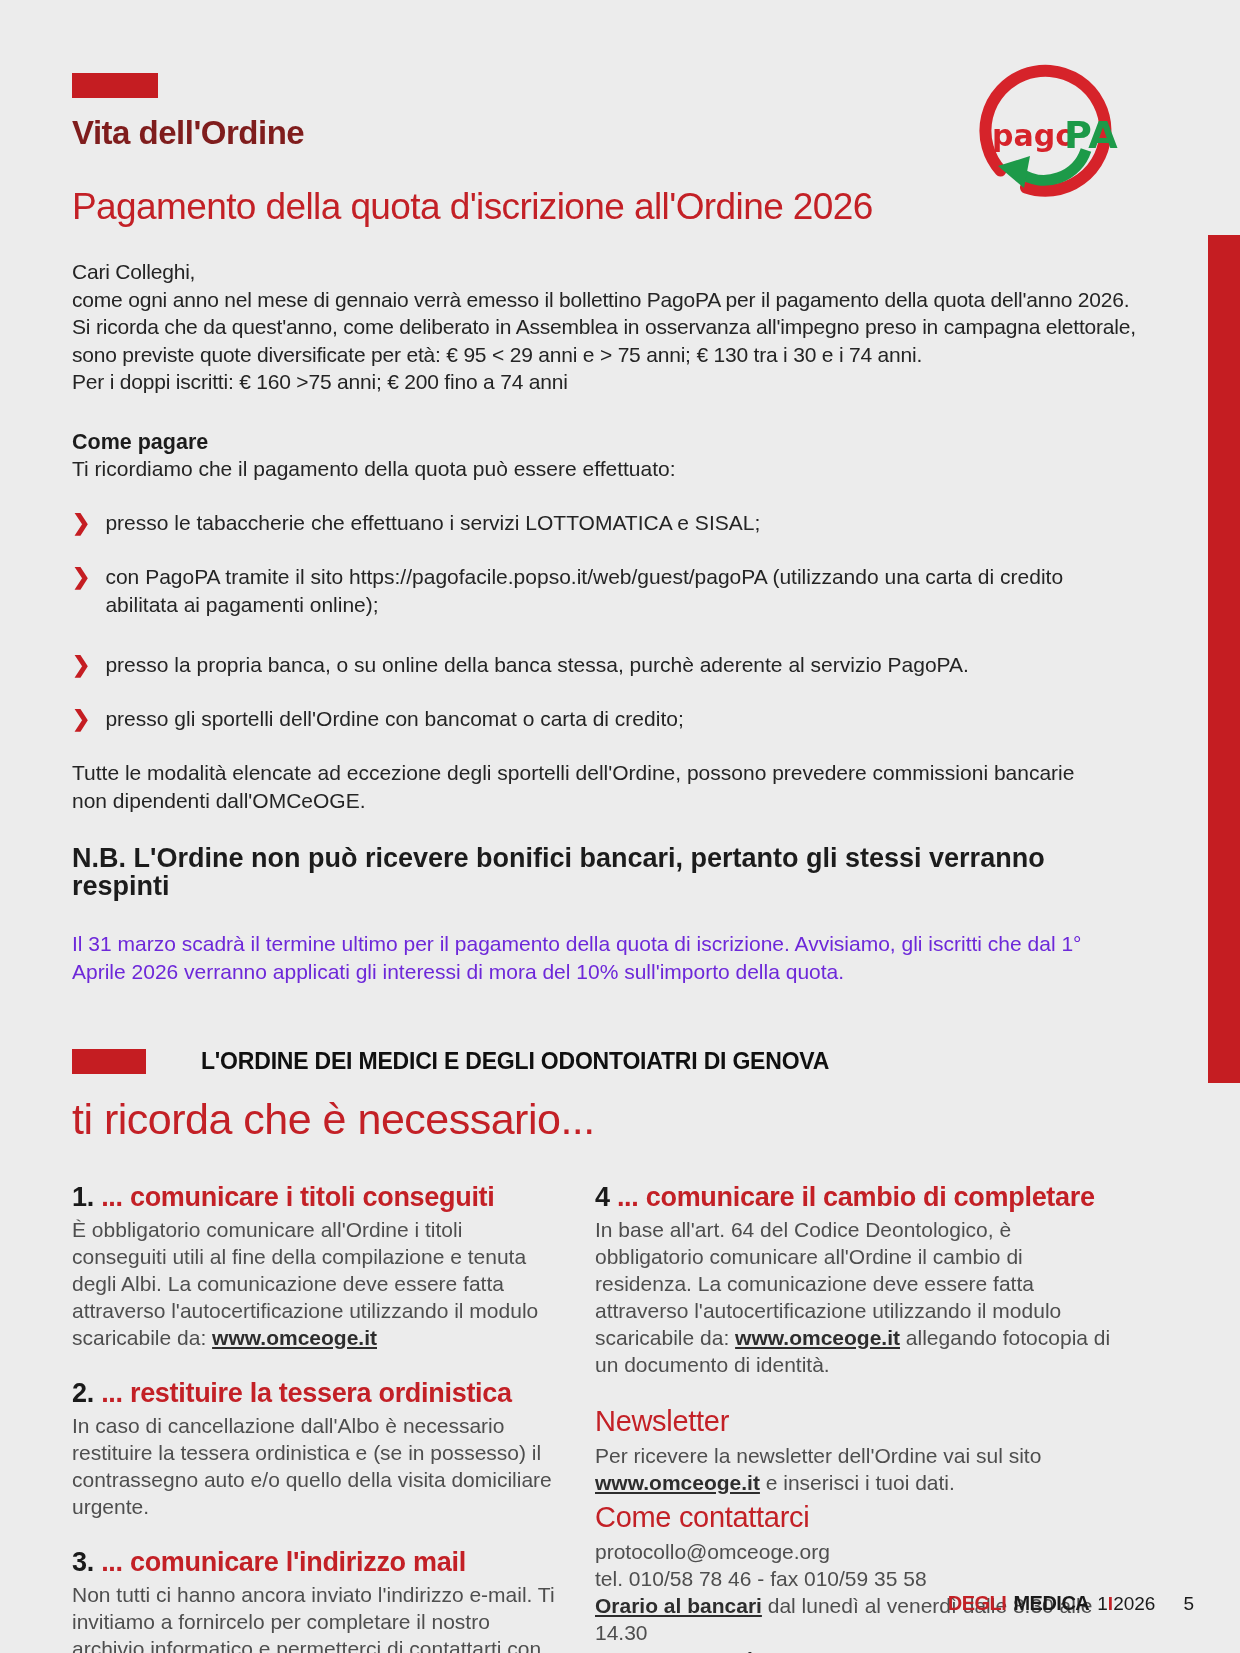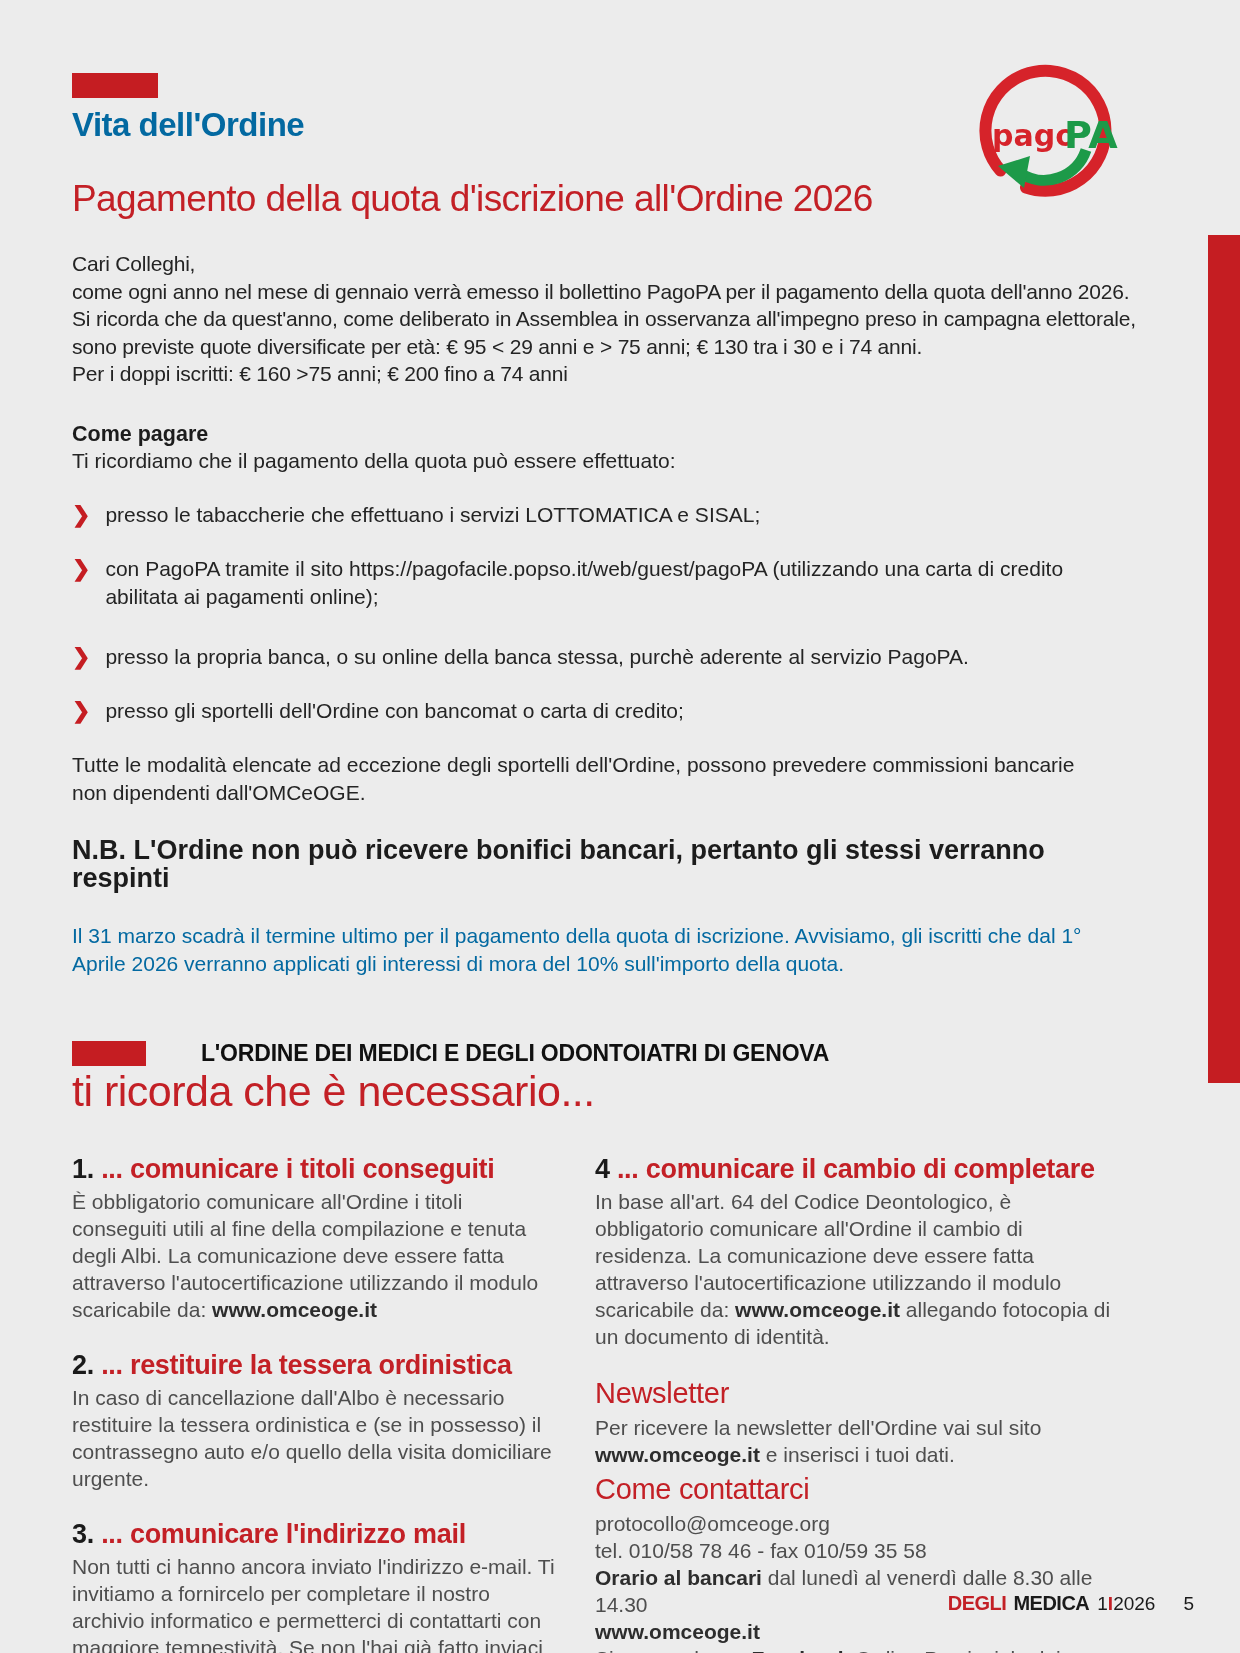--- a/index.html
+++ b/index.html
@@ -18,22 +18,22 @@
   .red-strip {
     position:absolute; right:0; top:235px;
     width:32px; height:848px;
     background:#c51d22;
   }
 
   .tag-rect { width:86px; height:25px; background:#c51d22; }
   .tag-rect.small { width:74px; }
 
   h1.section-title {
-    margin-top:8px;
-    font-size:33px; font-weight:bold; color:#0369a1;
+    margin-top:16px;
+    font-size:33px; font-weight:bold; color:#7f1d1d;
     letter-spacing:-0.5px;
   }
 
   .pagopa-logo {
     position:absolute; left:968px; top:58px;
     width:160px; height:160px;
   }
 
   h2.article-title {
     margin-top:34px;
@@ -55,42 +55,43 @@
     max-width:1010px;
   }
   .bullets li.gap-lg { margin-bottom:32px; }
   .chevron {
     color:#c51d22; font-weight:bold; font-size:22px;
     line-height:28px; margin-right:15px; flex:0 0 auto;
   }
 
   .note-par { margin-top:16px; font-size:21px; line-height:28px; color:#242424; max-width:1040px; }
   .nb-par { margin-top:29px; font-size:27px; line-height:28px; font-weight:bold; color:#1c1c1c; }
-  .deadline-par { margin-top:30px; font-size:21px; line-height:28px; color:#0369a1; max-width:1030px; }
+  .deadline-par { margin-top:30px; font-size:21px; line-height:28px; color:#6d28d9; max-width:1030px; }
 
   .kicker-row { margin-top:62px; display:flex; align-items:center; }
   .kicker-label {
     margin-left:55px;
     font-size:23px; font-weight:bold; color:#101010; letter-spacing:-0.2px;
   }
 
   .big-title {
+    margin-top:20px;
     font-size:43px; font-weight:400; color:#c32026;
     letter-spacing:-0.5px;
   }
 
   .columns {
     margin-top:38px;
     display:grid; grid-template-columns:487px 523px; column-gap:36px;
   }
   .reminder-item { margin-bottom:27px; }
   .item-heading { font-size:27px; font-weight:bold; color:#c32026; letter-spacing:-0.3px; }
   .item-heading .num { color:#1a1a1a; }
   .item-body { margin-top:3px; font-size:21px; line-height:27px; color:#4e4e4e; }
-  .item-body strong, .contact-line strong, .nl-body strong { color:#2d2d2d; font-weight:bold; }
+  .item-body strong, .contact-line strong, .nl-body strong { color:#2d2d2d; font-weight:bold;text-decoration:underline; }
 
   .col-heading { margin-top:5px; font-size:29px; font-weight:400; color:#c32026; letter-spacing:-0.3px; }
   .nl-body { margin-top:4px; font-size:21px; line-height:27px; color:#4e4e4e; }
   .contacts { margin-top:4px; }
   .contact-line { font-size:21px; line-height:27px; color:#4e4e4e; }
 
   .footer {
     position:absolute; right:46px; top:1592px;
     font-size:20px; color:#1a1a1a;
     display:flex; align-items:baseline;

